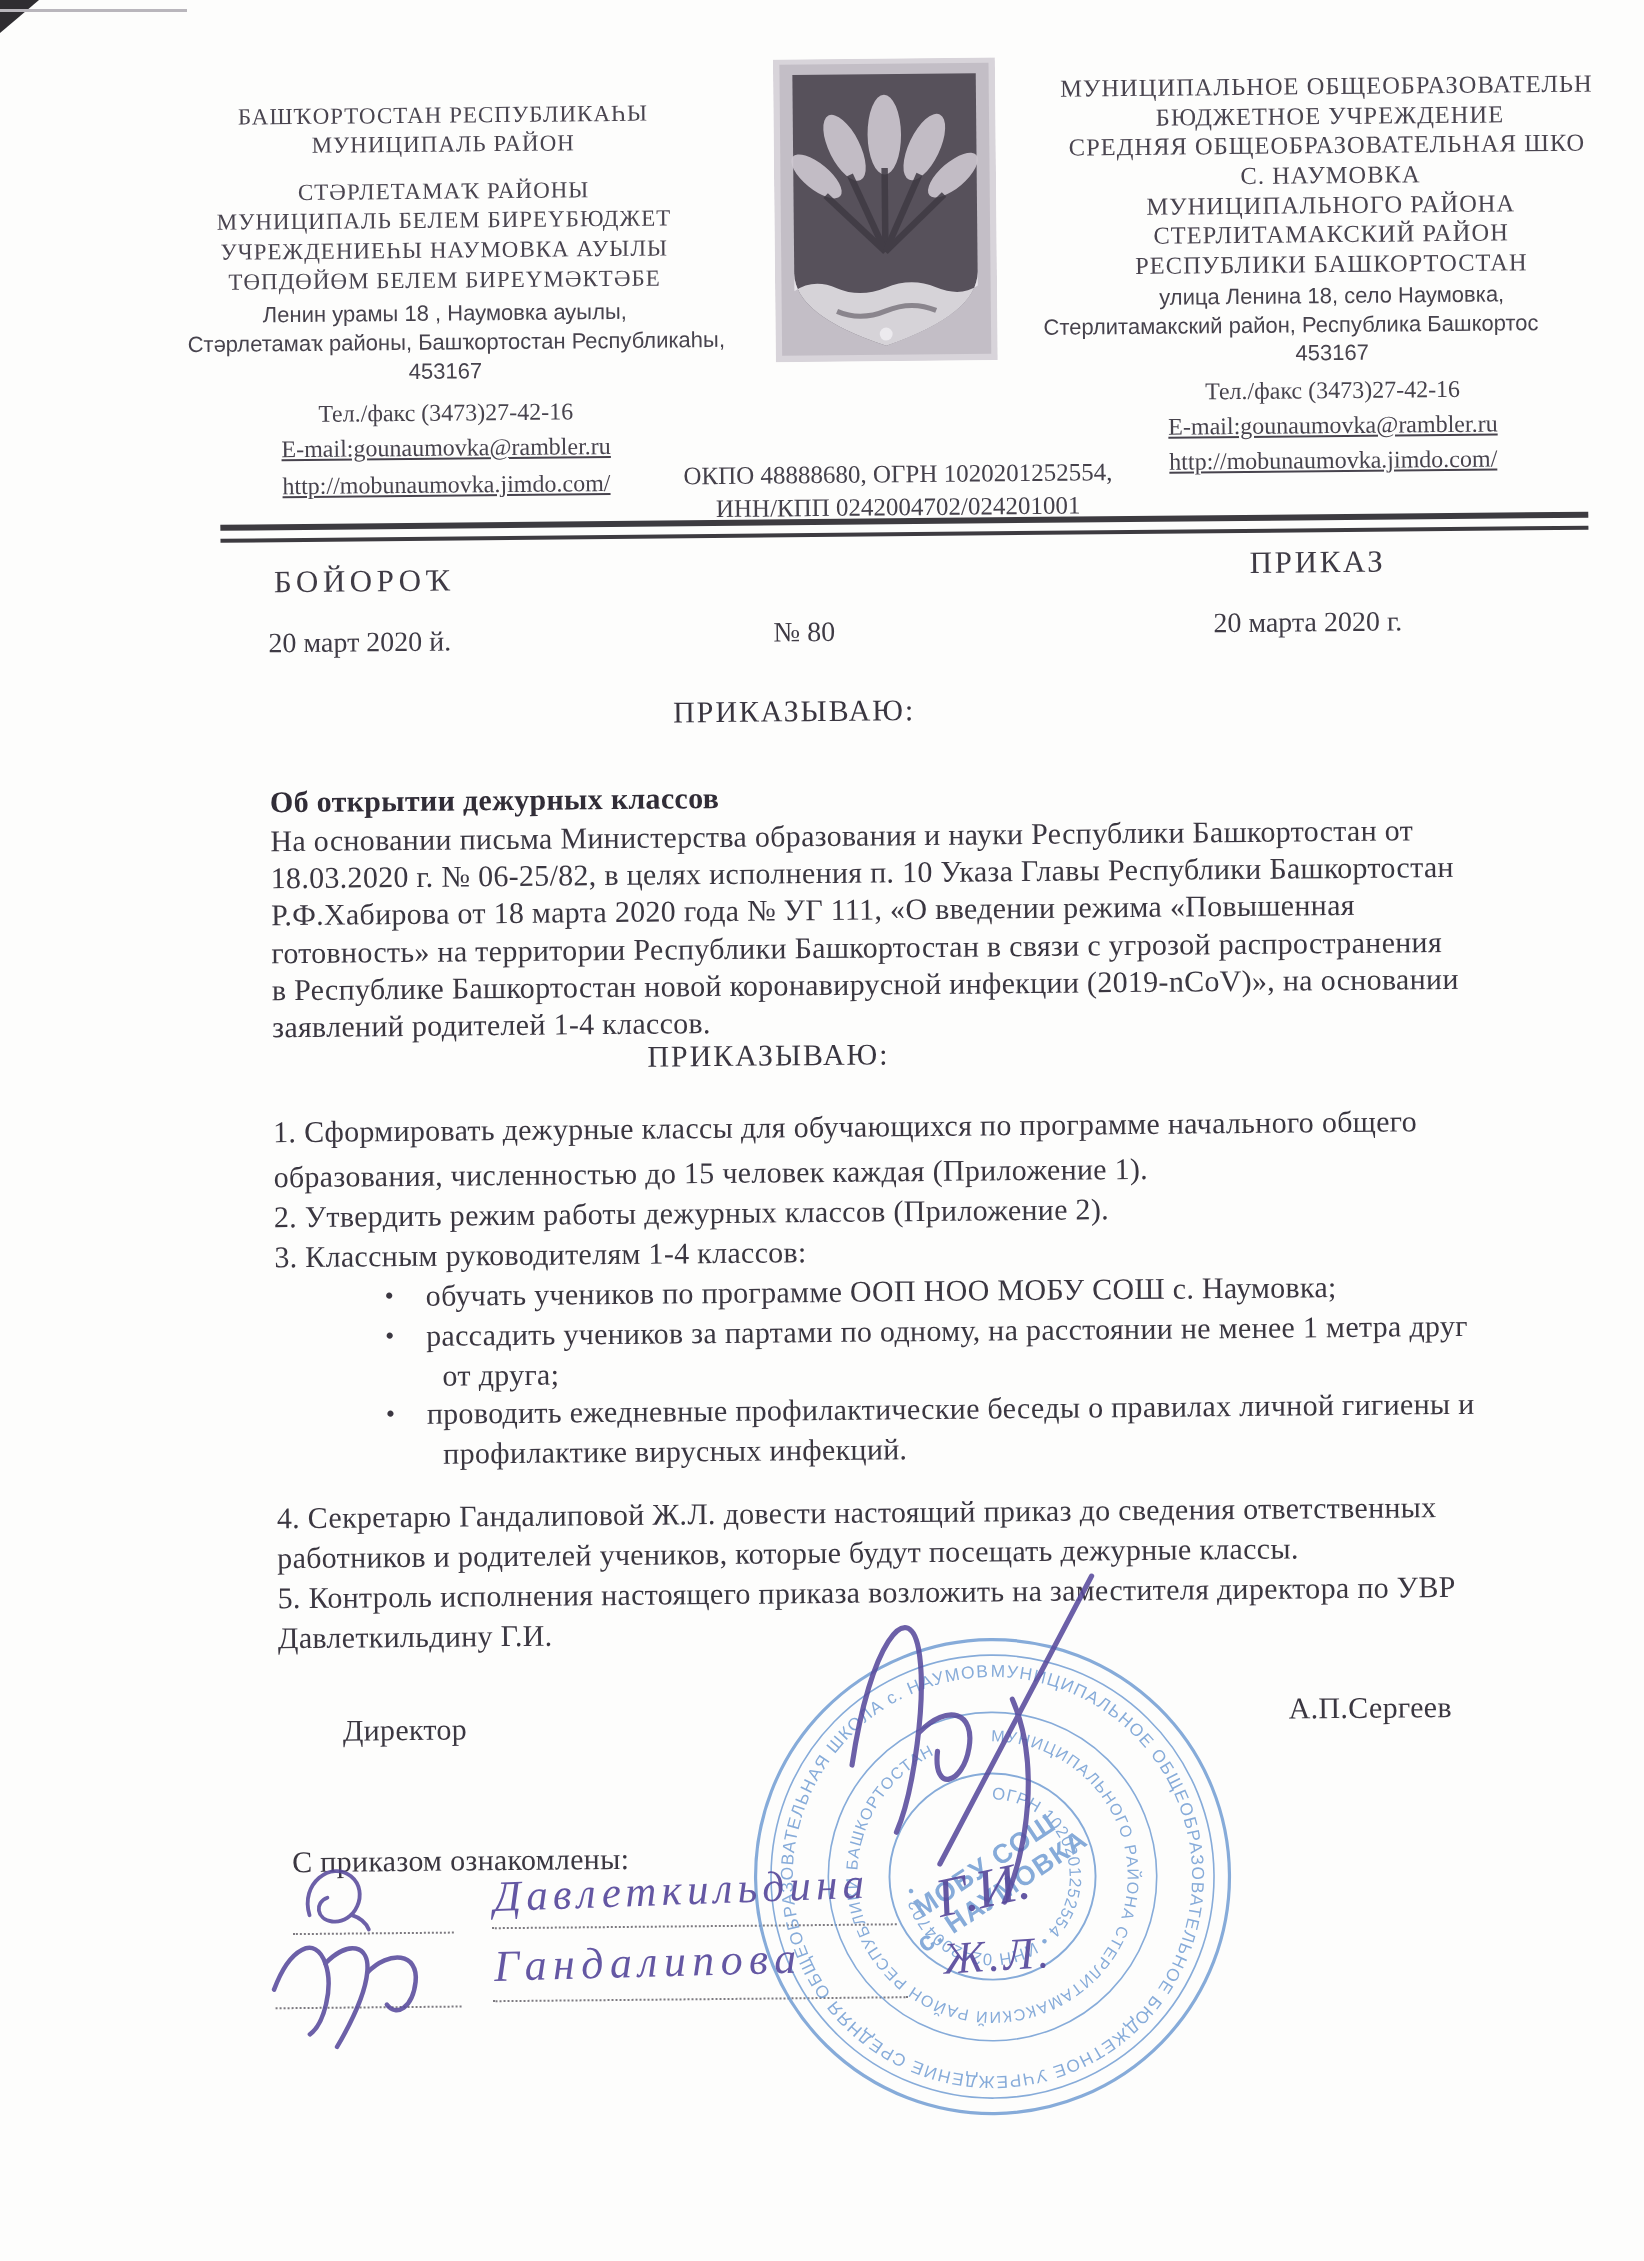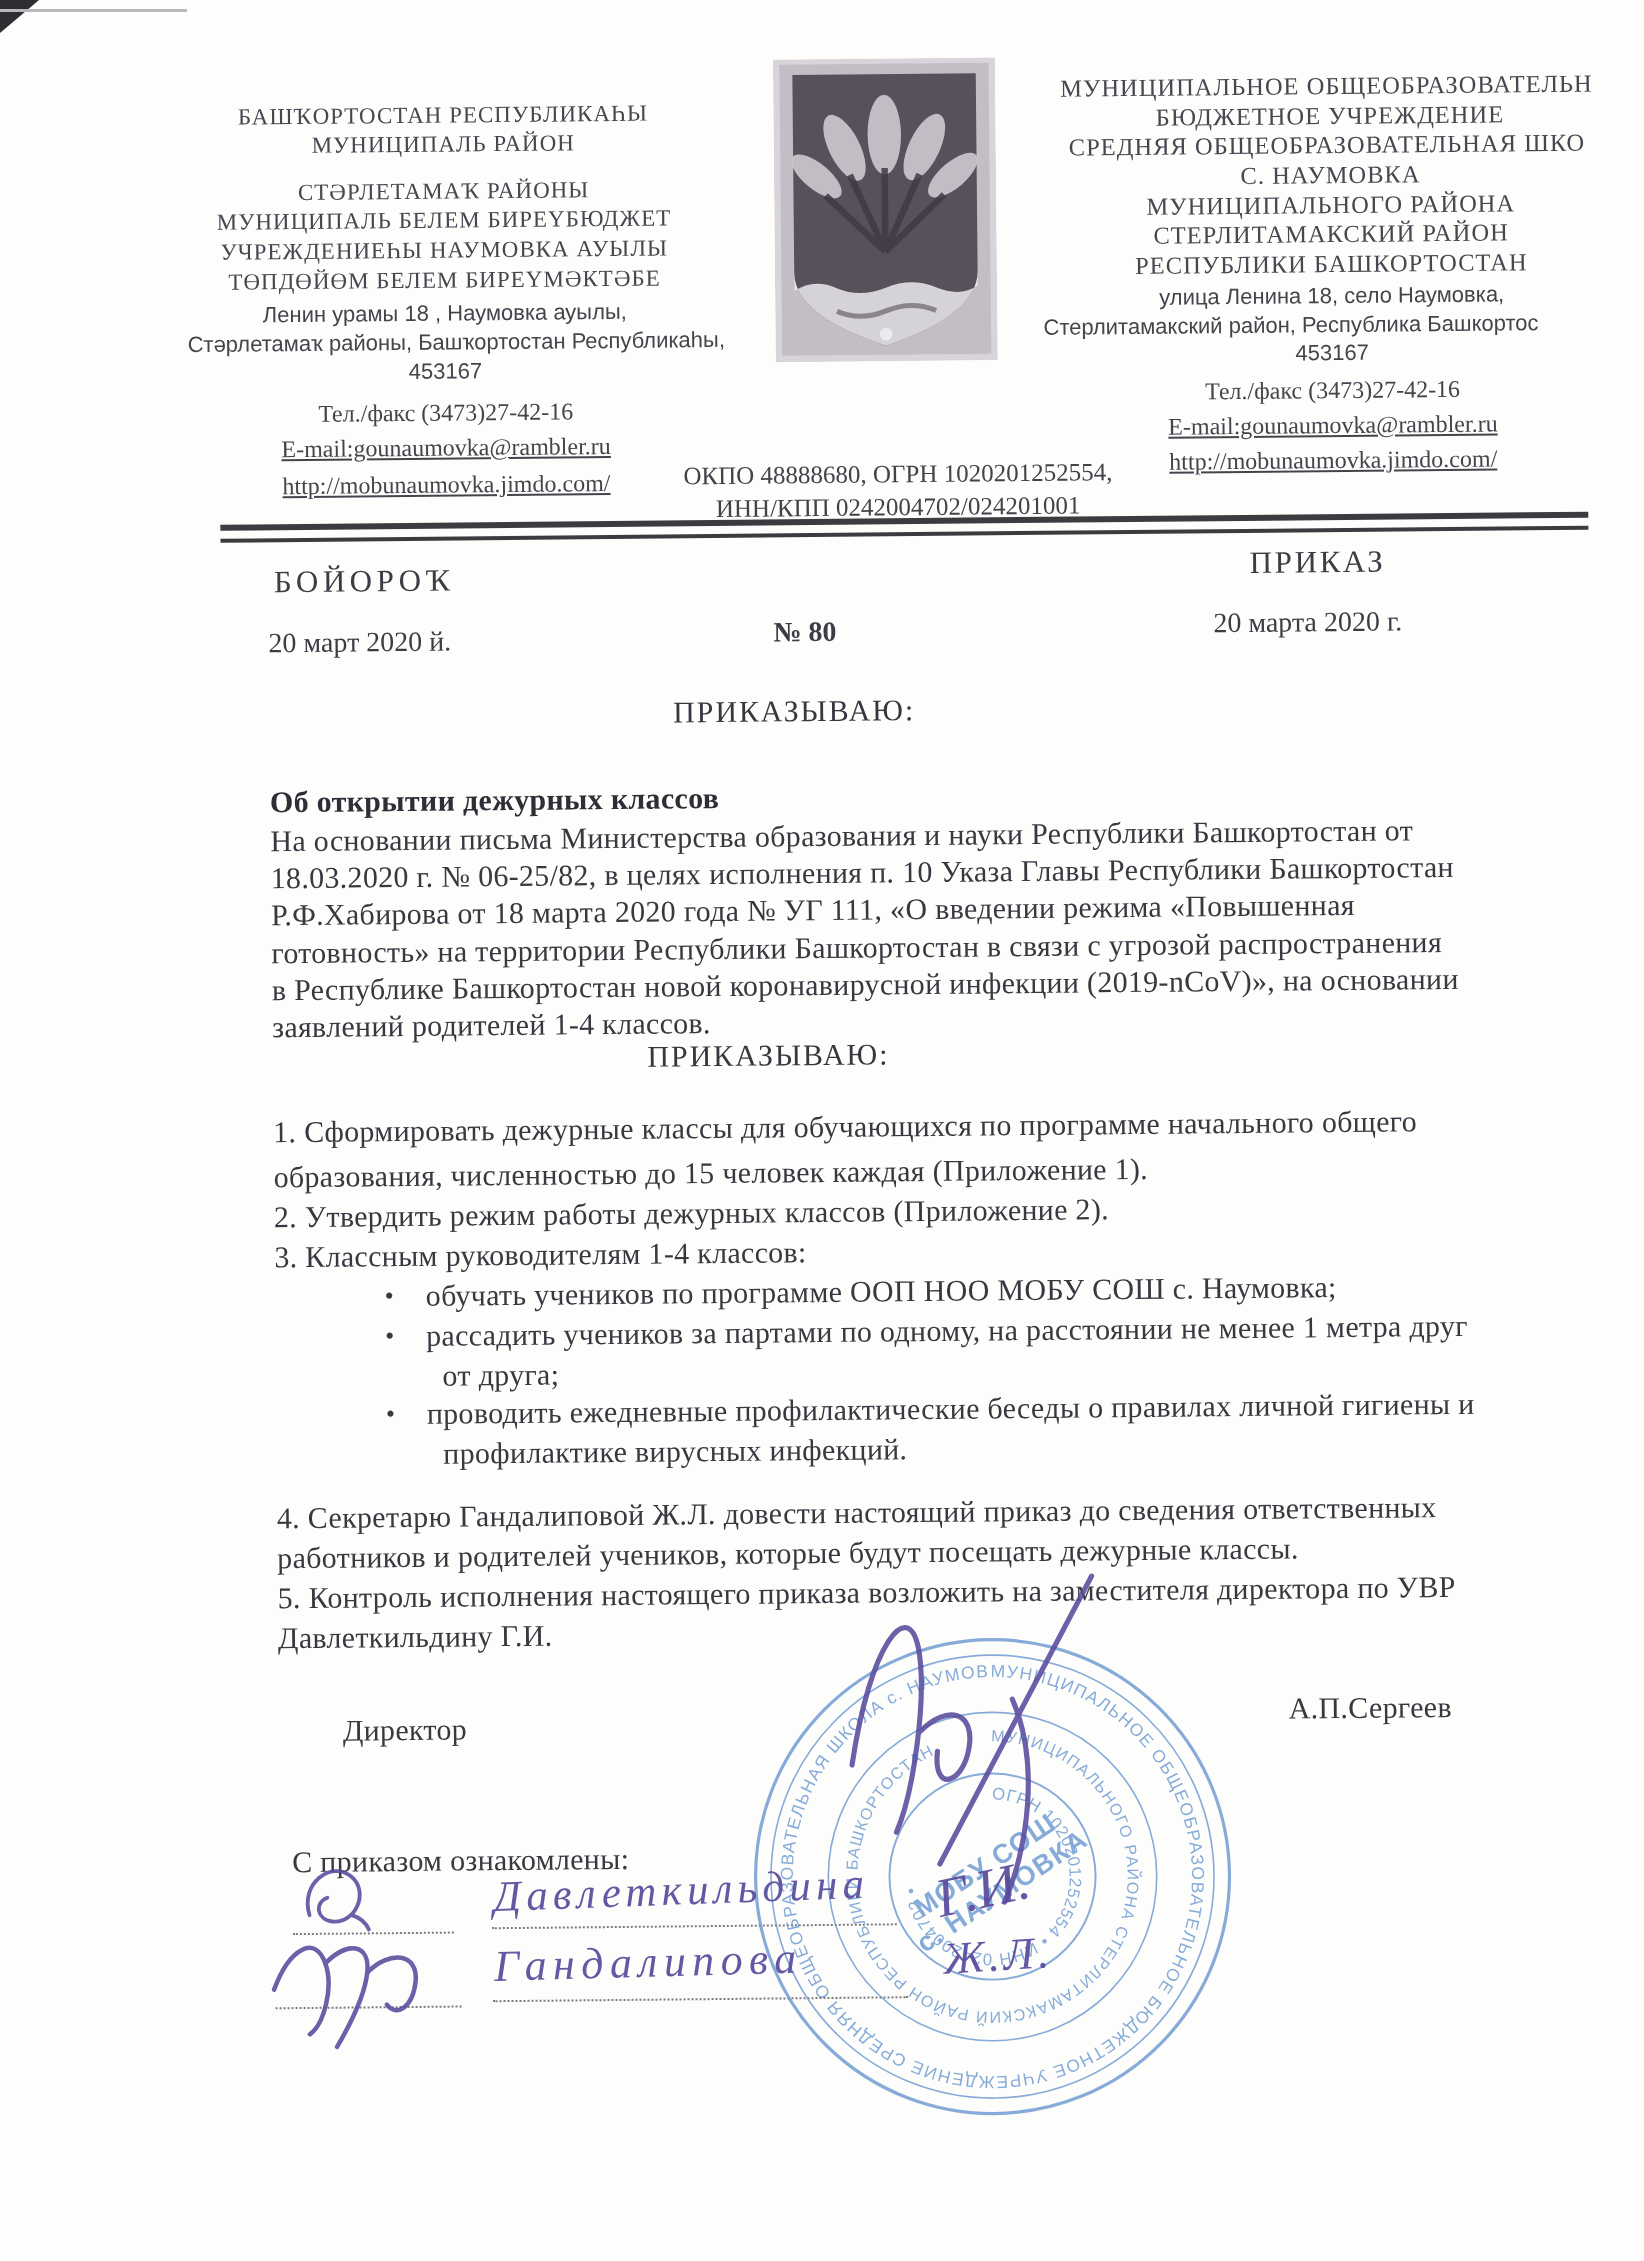--- a/index.html
+++ b/index.html
@@ -95,21 +95,21 @@
     <div class="abs reg" style="left:612px;top:459px;width:580px;">ОКПО 48888680, ОГРН 1020201252554,</div>
     <div class="abs reg" style="left:612px;top:492px;width:580px;">ИНН/КПП 0242004702/024201001</div>
 
     <div class="abs rule" style="left:224px;top:519px;width:1368px;height:5.8px;"></div>
     <div class="abs rule" style="left:224px;top:533px;width:1368px;height:3.9px;"></div>
 
     <div class="abs ordertitle" style="left:277px;top:559px;">БОЙОРОҠ</div>
     <div class="abs ordertitle" style="left:1253px;top:549px;letter-spacing:2.6px;">ПРИКАЗ</div>
 
     <div class="abs dateline" style="left:271px;top:622px;">20 март  2020 й.</div>
-    <div class="abs dateline" style="left:776px;top:616px;font-weight:bold;">№   80</div>
+    <div class="abs dateline" style="left:776px;top:616px;">№   80</div>
     <div class="abs dateline" style="left:1216px;top:611px;">20 марта 2020 г.</div>
 
     <div class="abs resword" style="top:694px;transform:translateX(-26px);">ПРИКАЗЫВАЮ:</div>
 
     <div class="abs body bold" style="left:271px;top:777px;">Об открытии дежурных классов</div>
     <div class="abs body" style="left:271px;top:816px;">На основании письма Министерства образования и науки Республики Башкортостан от</div>
     <div class="abs body" style="left:271px;top:853px;">18.03.2020 г. № 06-25/82, в целях исполнения п. 10 Указа Главы Республики Башкортостан</div>
     <div class="abs body" style="left:271px;top:890px;">Р.Ф.Хабирова от 18 марта 2020 года № УГ 111, «О введении режима «Повышенная</div>
     <div class="abs body" style="left:271px;top:928px;">готовность» на территории Республики Башкортостан в связи с угрозой распространения</div>
     <div class="abs body" style="left:271px;top:965px;">в Республике Башкортостан новой коронавирусной инфекции (2019-nCoV)», на основании</div>

